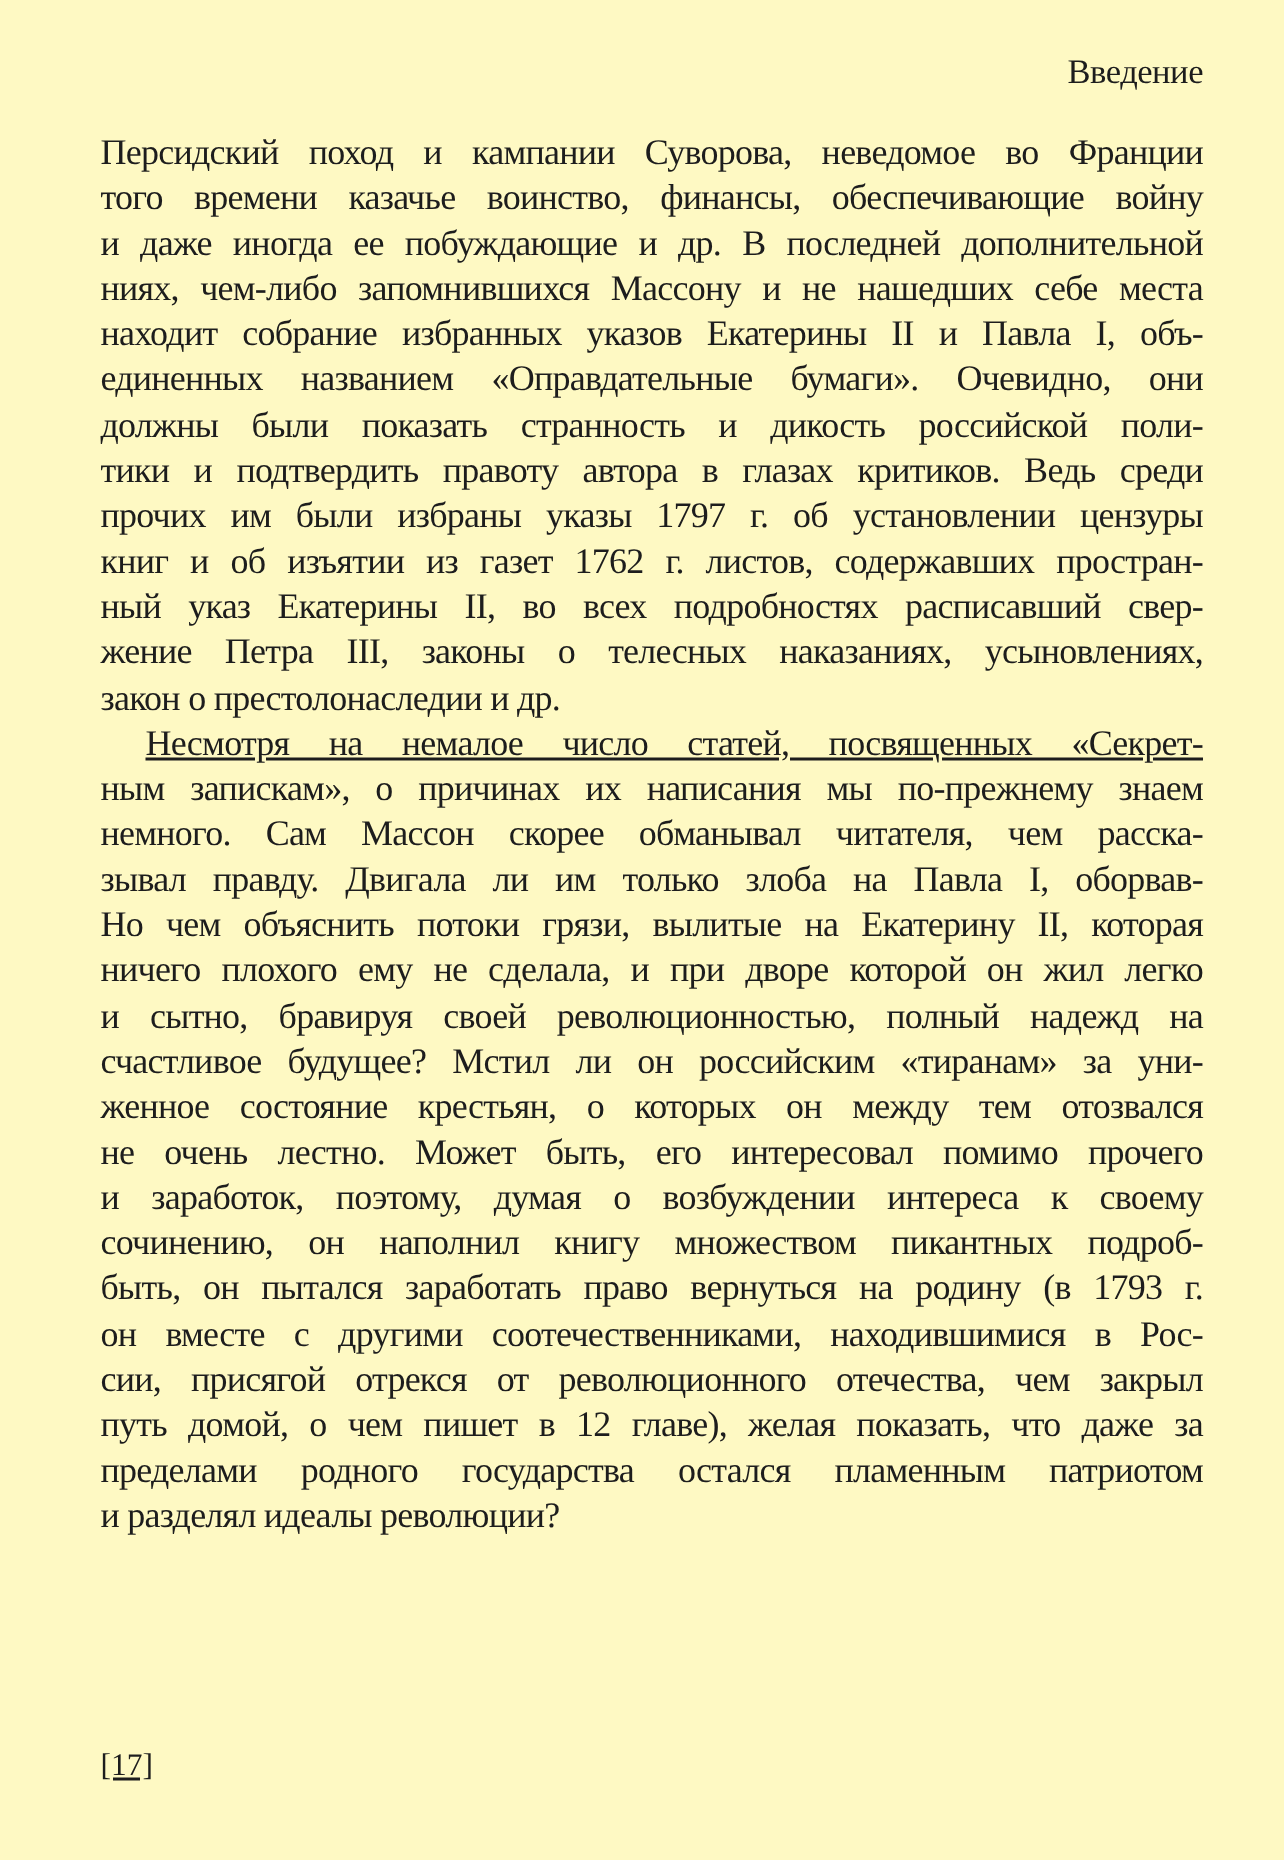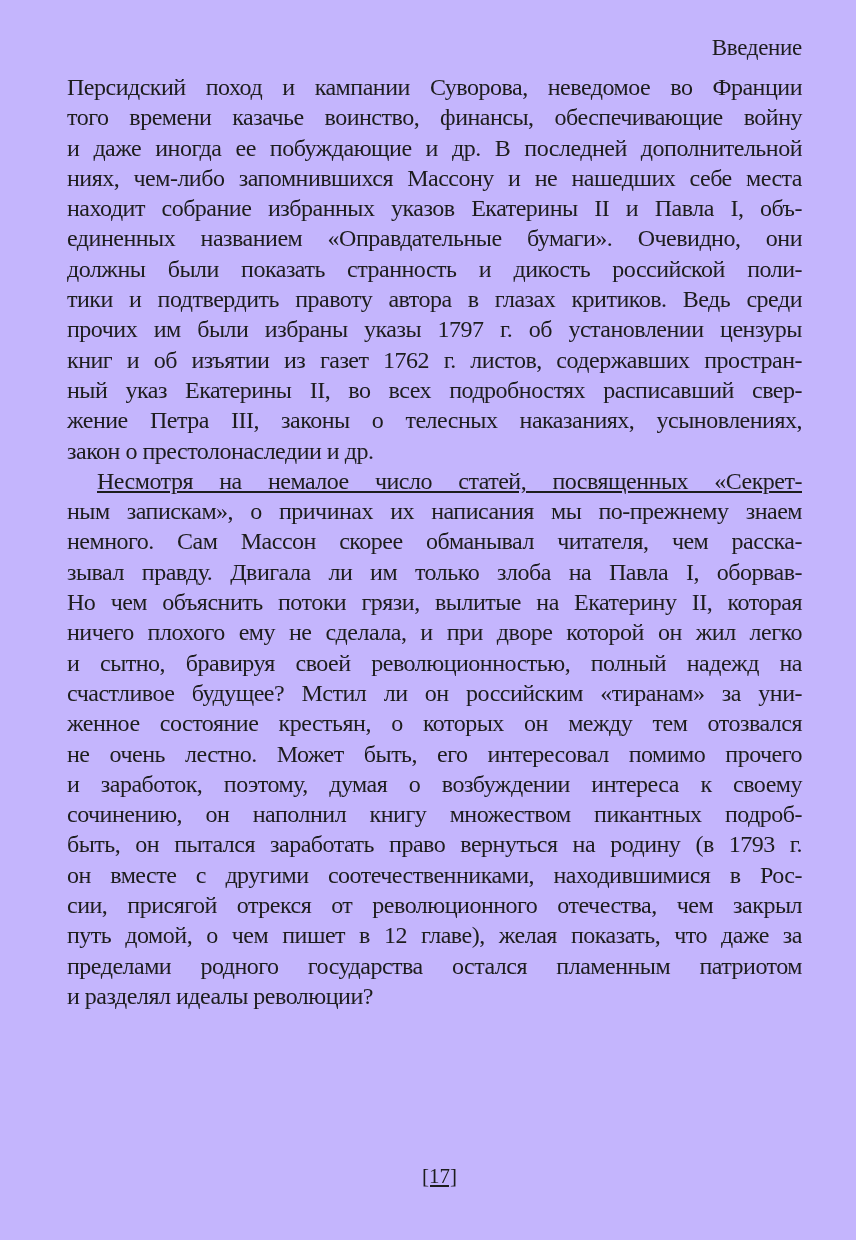--- a/index.html
+++ b/index.html
@@ -21,21 +21,21 @@
     top: 34px;
     left: 67px;
     width: 735px;
     text-align: right;
     font-size: 23px;
     line-height: 28px;
     letter-spacing: -0.3px;
   }
   .text-block {
     position: absolute;
-    top: 72px;
+    top: 87px;
     left: 67px;
     width: 735px;
   }
   .para {
     margin: 0;
     padding: 0;
   }
   .line {
     display: block;
     font-size: 24px;
@@ -50,30 +50,30 @@
   }
   .line-indent {
     text-indent: 30px;
     text-decoration: underline;
   }
   .page-number {
     position: absolute;
     top: 1163px;
     left: 67px;
     width: 745px;
-    text-align: center;
+    text-align: left;
     font-size: 21px;
     line-height: 26px;
     text-decoration: underline;
   }
 </style>
 </head>
 <body>
 
-<div class="page" style="background: #c4b5fd; color: rgb(29, 29, 29);">
+<div class="page" style="background: #fef9c3; color: rgb(29, 29, 29);">
   <div class="running-header">Введение</div>
 
   <main class="text-block" id="text-block">
       <p class="para">
         <span class="line">Персидский поход и кампании Суворова, неведомое во Франции</span>
         <span class="line">того времени казачье воинство, финансы, обеспечивающие войну</span>
         <span class="line">и даже иногда ее побуждающие и др. В последней дополнительной</span>
         <span class="line">ниях, чем-либо запомнившихся Массону и не нашедших себе места</span>
         <span class="line">находит собрание избранных указов Екатерины II и Павла I, объ-</span>
         <span class="line">единенных названием «Оправдательные бумаги». Очевидно, они</span>

